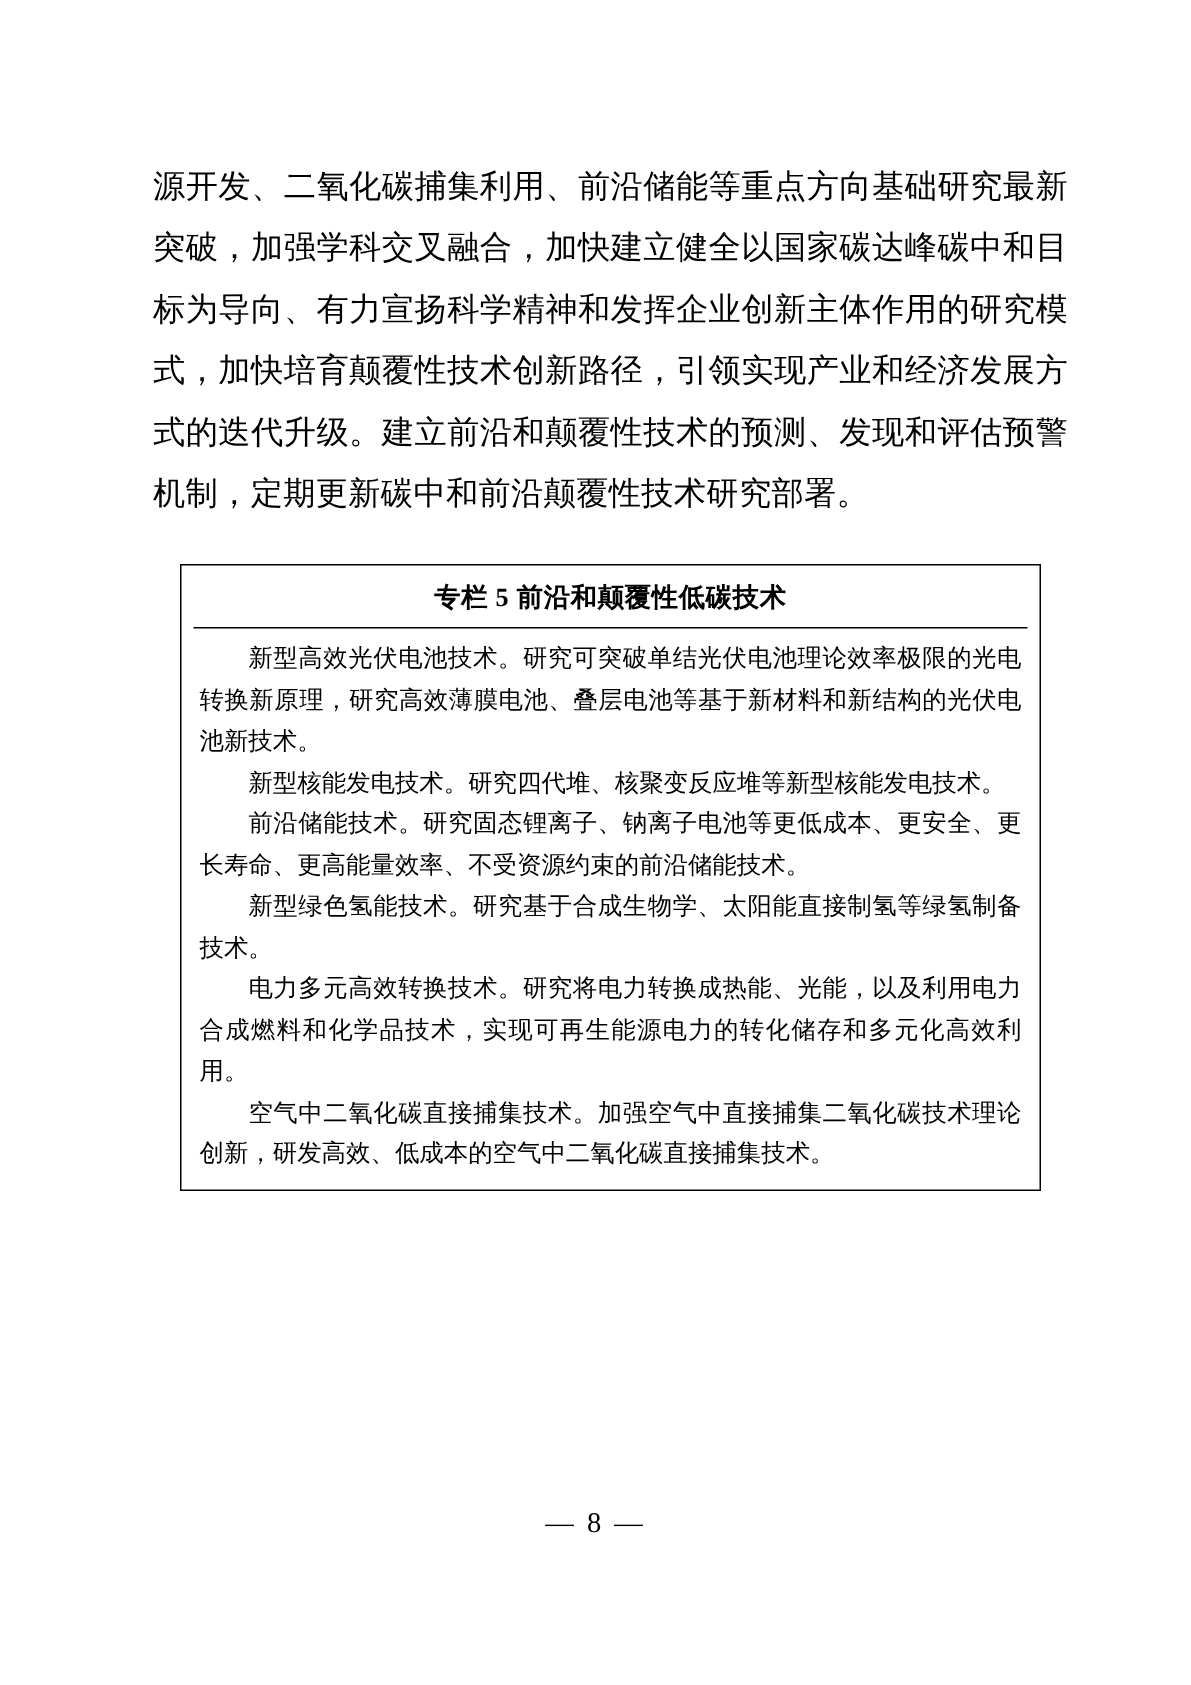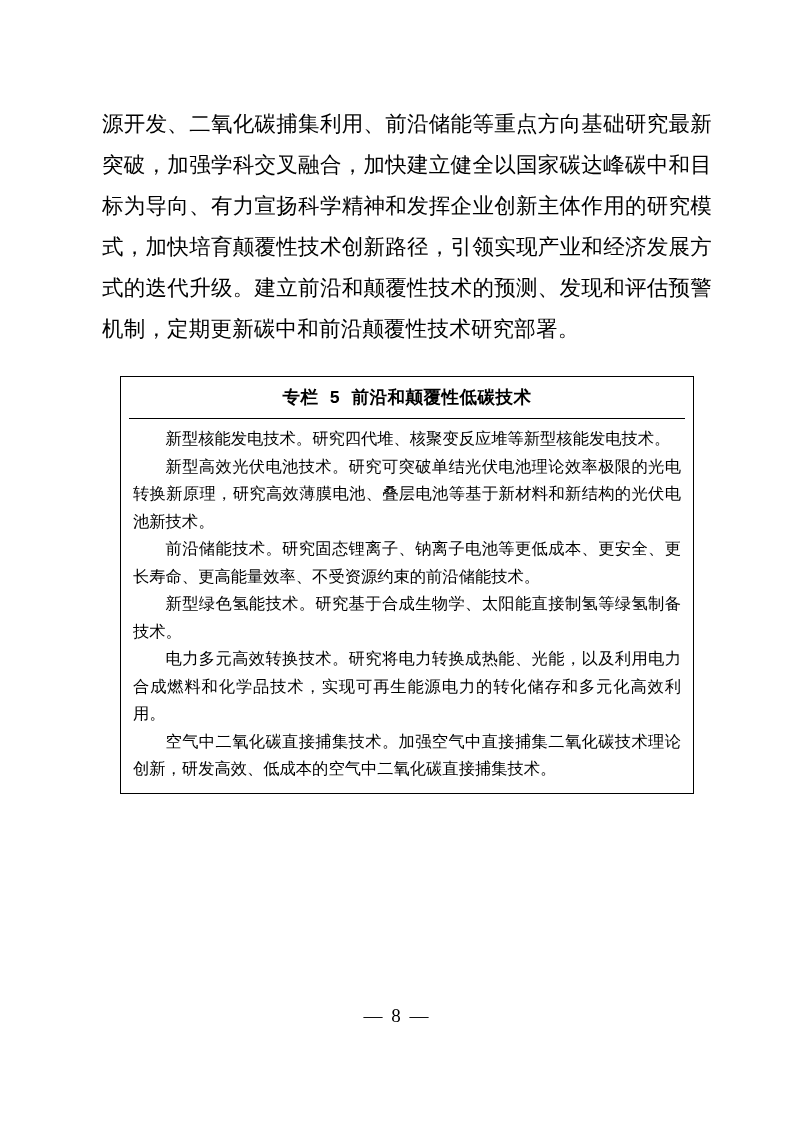--- a/index.html
+++ b/index.html
@@ -38,21 +38,21 @@
     margin: 26px 18px 20px 18px;
     padding: 0;
     box-sizing: border-box;
   }
   .box-title {
     text-align: center;
     font-weight: bold;
     font-size: 17.5px;
     line-height: 30px;
     padding: 6px 0 2px 0;
-    font-family: Liberation Mono, monospace;
+    font-family: Liberation Serif, serif;
     letter-spacing: 0.5px;
   }
   .box-rule {
     border-bottom: 1px solid #000000;
     margin: 3px 8px 0 8px;
     height: 0;
   }
   .box-body {
     padding: 6px 12px 10px 12px;
     font-size: 16.3px;
@@ -92,22 +92,22 @@
 <div class="page">
 
   <div class="body-text">
     <p class="para">源开发、二氧化碳捕集利用、前沿储能等重点方向基础研究最新突破，加强学科交叉融合，加快建立健全以国家碳达峰碳中和目标为导向、有力宣扬科学精神和发挥企业创新主体作用的研究模式，加快培育颠覆性技术创新路径，引领实现产业和经济发展方式的迭代升级。建立前沿和颠覆性技术的预测、发现和评估预警机制，定期更新碳中和前沿颠覆性技术研究部署。</p>
   </div>
 
   <div class="box">
     <div class="box-title">专栏 5  前沿和颠覆性低碳技术</div>
     <div class="box-rule"></div>
     <div class="box-body">
+      <p>新型高效光伏电池技术。研究可突破单结光伏电池理论效率极限的光电转换新原理，研究高效薄膜电池、叠层电池等基于新材料和新结构的光伏电池新技术。</p>
       <p>新型核能发电技术。研究四代堆、核聚变反应堆等新型核能发电技术。</p>
-      <p>新型高效光伏电池技术。研究可突破单结光伏电池理论效率极限的光电转换新原理，研究高效薄膜电池、叠层电池等基于新材料和新结构的光伏电池新技术。</p>
       <p>前沿储能技术。研究固态锂离子、钠离子电池等更低成本、更安全、更长寿命、更高能量效率、不受资源约束的前沿储能技术。</p>
       <p>新型绿色氢能技术。研究基于合成生物学、太阳能直接制氢等绿氢制备技术。</p>
       <p>电力多元高效转换技术。研究将电力转换成热能、光能，以及利用电力合成燃料和化学品技术，实现可再生能源电力的转化储存和多元化高效利用。</p>
       <p>空气中二氧化碳直接捕集技术。加强空气中直接捕集二氧化碳技术理论创新，研发高效、低成本的空气中二氧化碳直接捕集技术。</p>
     </div>
   </div>
 
 
 
 </div>

